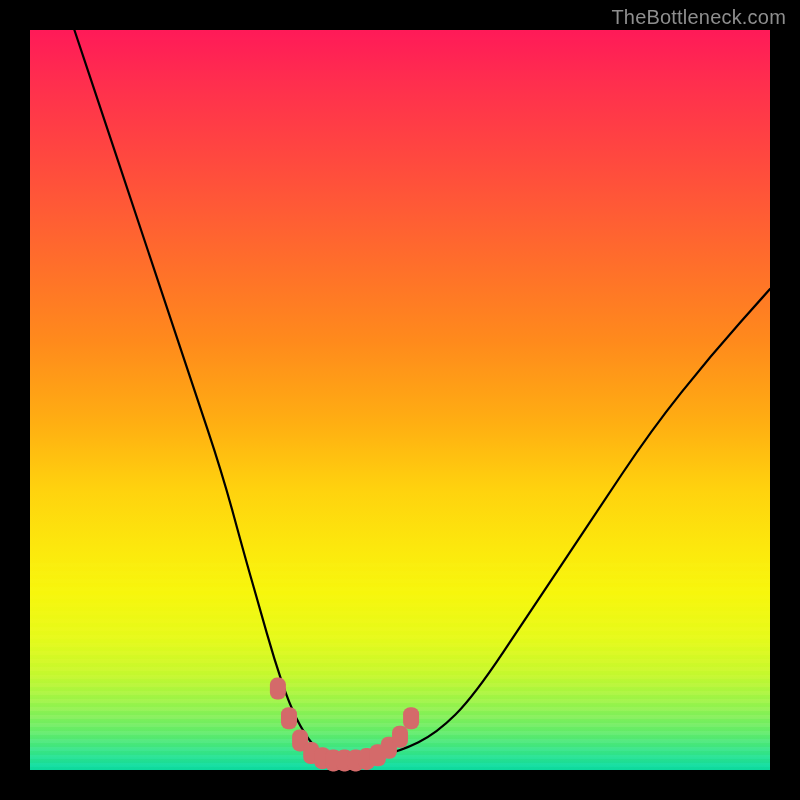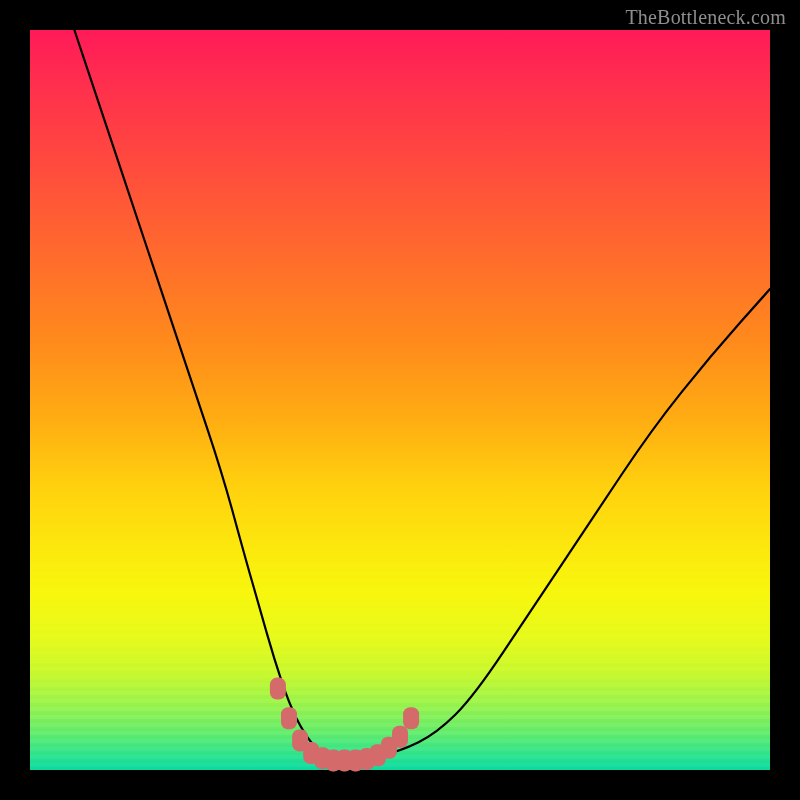--- a/index.html
+++ b/index.html
@@ -62,21 +62,20 @@
   }
   .watermark {
     position: absolute;
     top: 6px;
     right: 14px;
     color: #8e8e8e;
     font-size: 20px;
     letter-spacing: 0.2px;
     font-weight: 400;
     user-select: none;
-    font-family: Liberation Serif, serif;
   }
   svg.curve-layer {
     position: absolute;
     left: 0;
     top: 0;
     width: 100%;
     height: 100%;
     overflow: visible;
   }
 </style>

